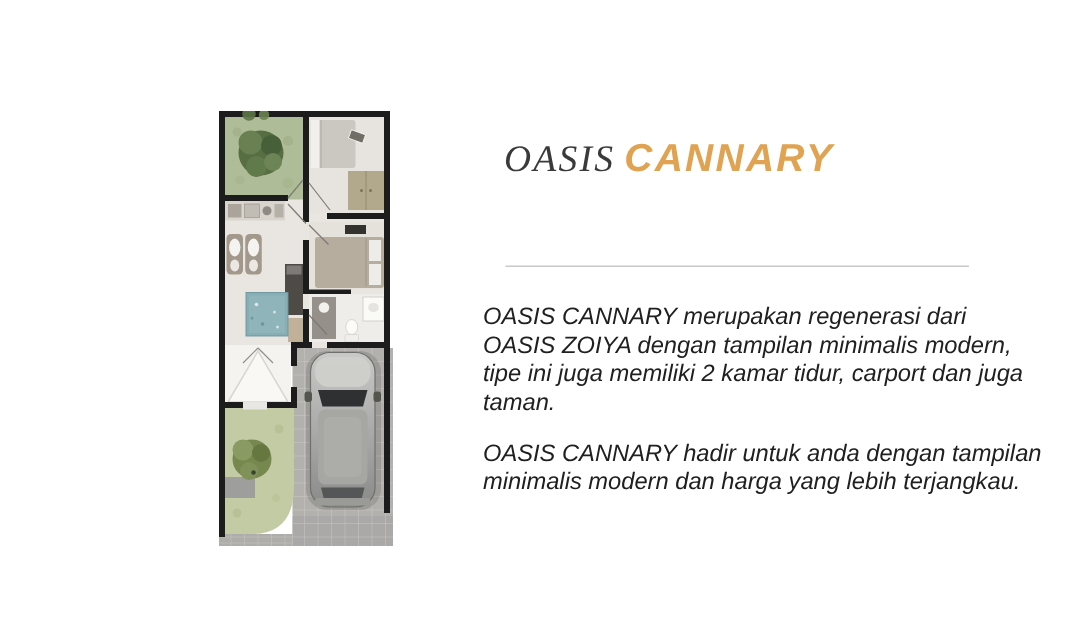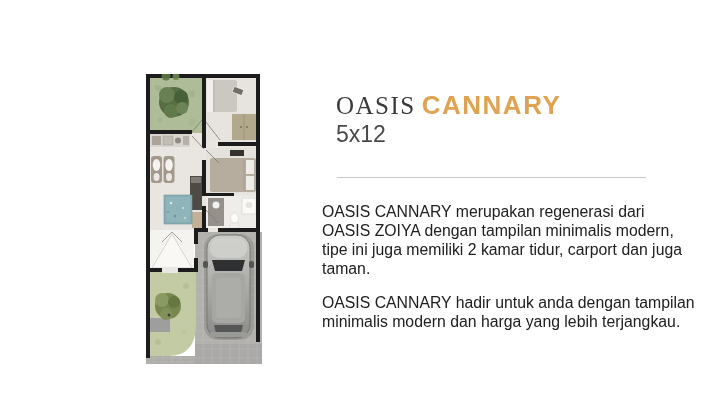--- a/index.html
+++ b/index.html
@@ -1,17 +1,17 @@
 <!DOCTYPE html>
 <html><head>
 <meta charset="utf-8">
 <style>
   html,body{margin:0;padding:0;background:#ffffff;}
   .canvas{position:relative;width:720px;height:364px;background:#ffffff;overflow:hidden;
-          font-family:"Liberation Sans",sans-serif;}
+          font-family:"Liberation Sans",sans-serif;font-style:italic;}
   
   .title{position:absolute;left:336px;top:90px;white-space:nowrap;line-height:30px;}
   .brand{font-family:"Liberation Serif",serif;font-size:25px;font-weight:500;
          letter-spacing:1.5px;color:#3a3a3a;}
   .model{font-family:"Liberation Sans",sans-serif;font-size:26px;font-weight:bold;
          letter-spacing:1.5px;margin-left:6px;}
   .size{position:absolute;left:336px;top:121px;font-size:23px;line-height:26px;color:#4a4a4a;}
   .divider{position:absolute;left:337px;top:177px;width:309px;height:1px;background:#c9c9c9;}
   .para{position:absolute;left:322px;width:400px;font-size:15.8px;line-height:19px;
         color:#202020;white-space:pre-line;}
@@ -199,21 +199,20 @@
       <line x1="46" y1="62" x2="58" y2="75"></line>
       <line x1="60" y1="76" x2="73" y2="89"></line>
       <line x1="60" y1="136" x2="72" y2="149"></line>
     </g>
   </svg>
 
   <div class="title">
     <span class="brand" style="color: rgb(58, 58, 58);">OASIS</span><span class="model" style="color: rgb(223, 163, 81);">CANNARY</span>
   </div>
 
-  <div class="size" style="color: rgb(74, 74, 74);">5x12</div>
 
   <div class="divider"></div>
 
   <p class="para para1" style="color: rgb(32, 32, 32);">OASIS CANNARY merupakan regenerasi dari
 OASIS ZOIYA dengan tampilan minimalis modern,
 tipe ini juga memiliki 2 kamar tidur, carport dan juga
 taman.</p>
 
   <p class="para para2" style="color: rgb(32, 32, 32);">OASIS CANNARY hadir untuk anda dengan tampilan
 minimalis modern dan harga yang lebih terjangkau.</p>

